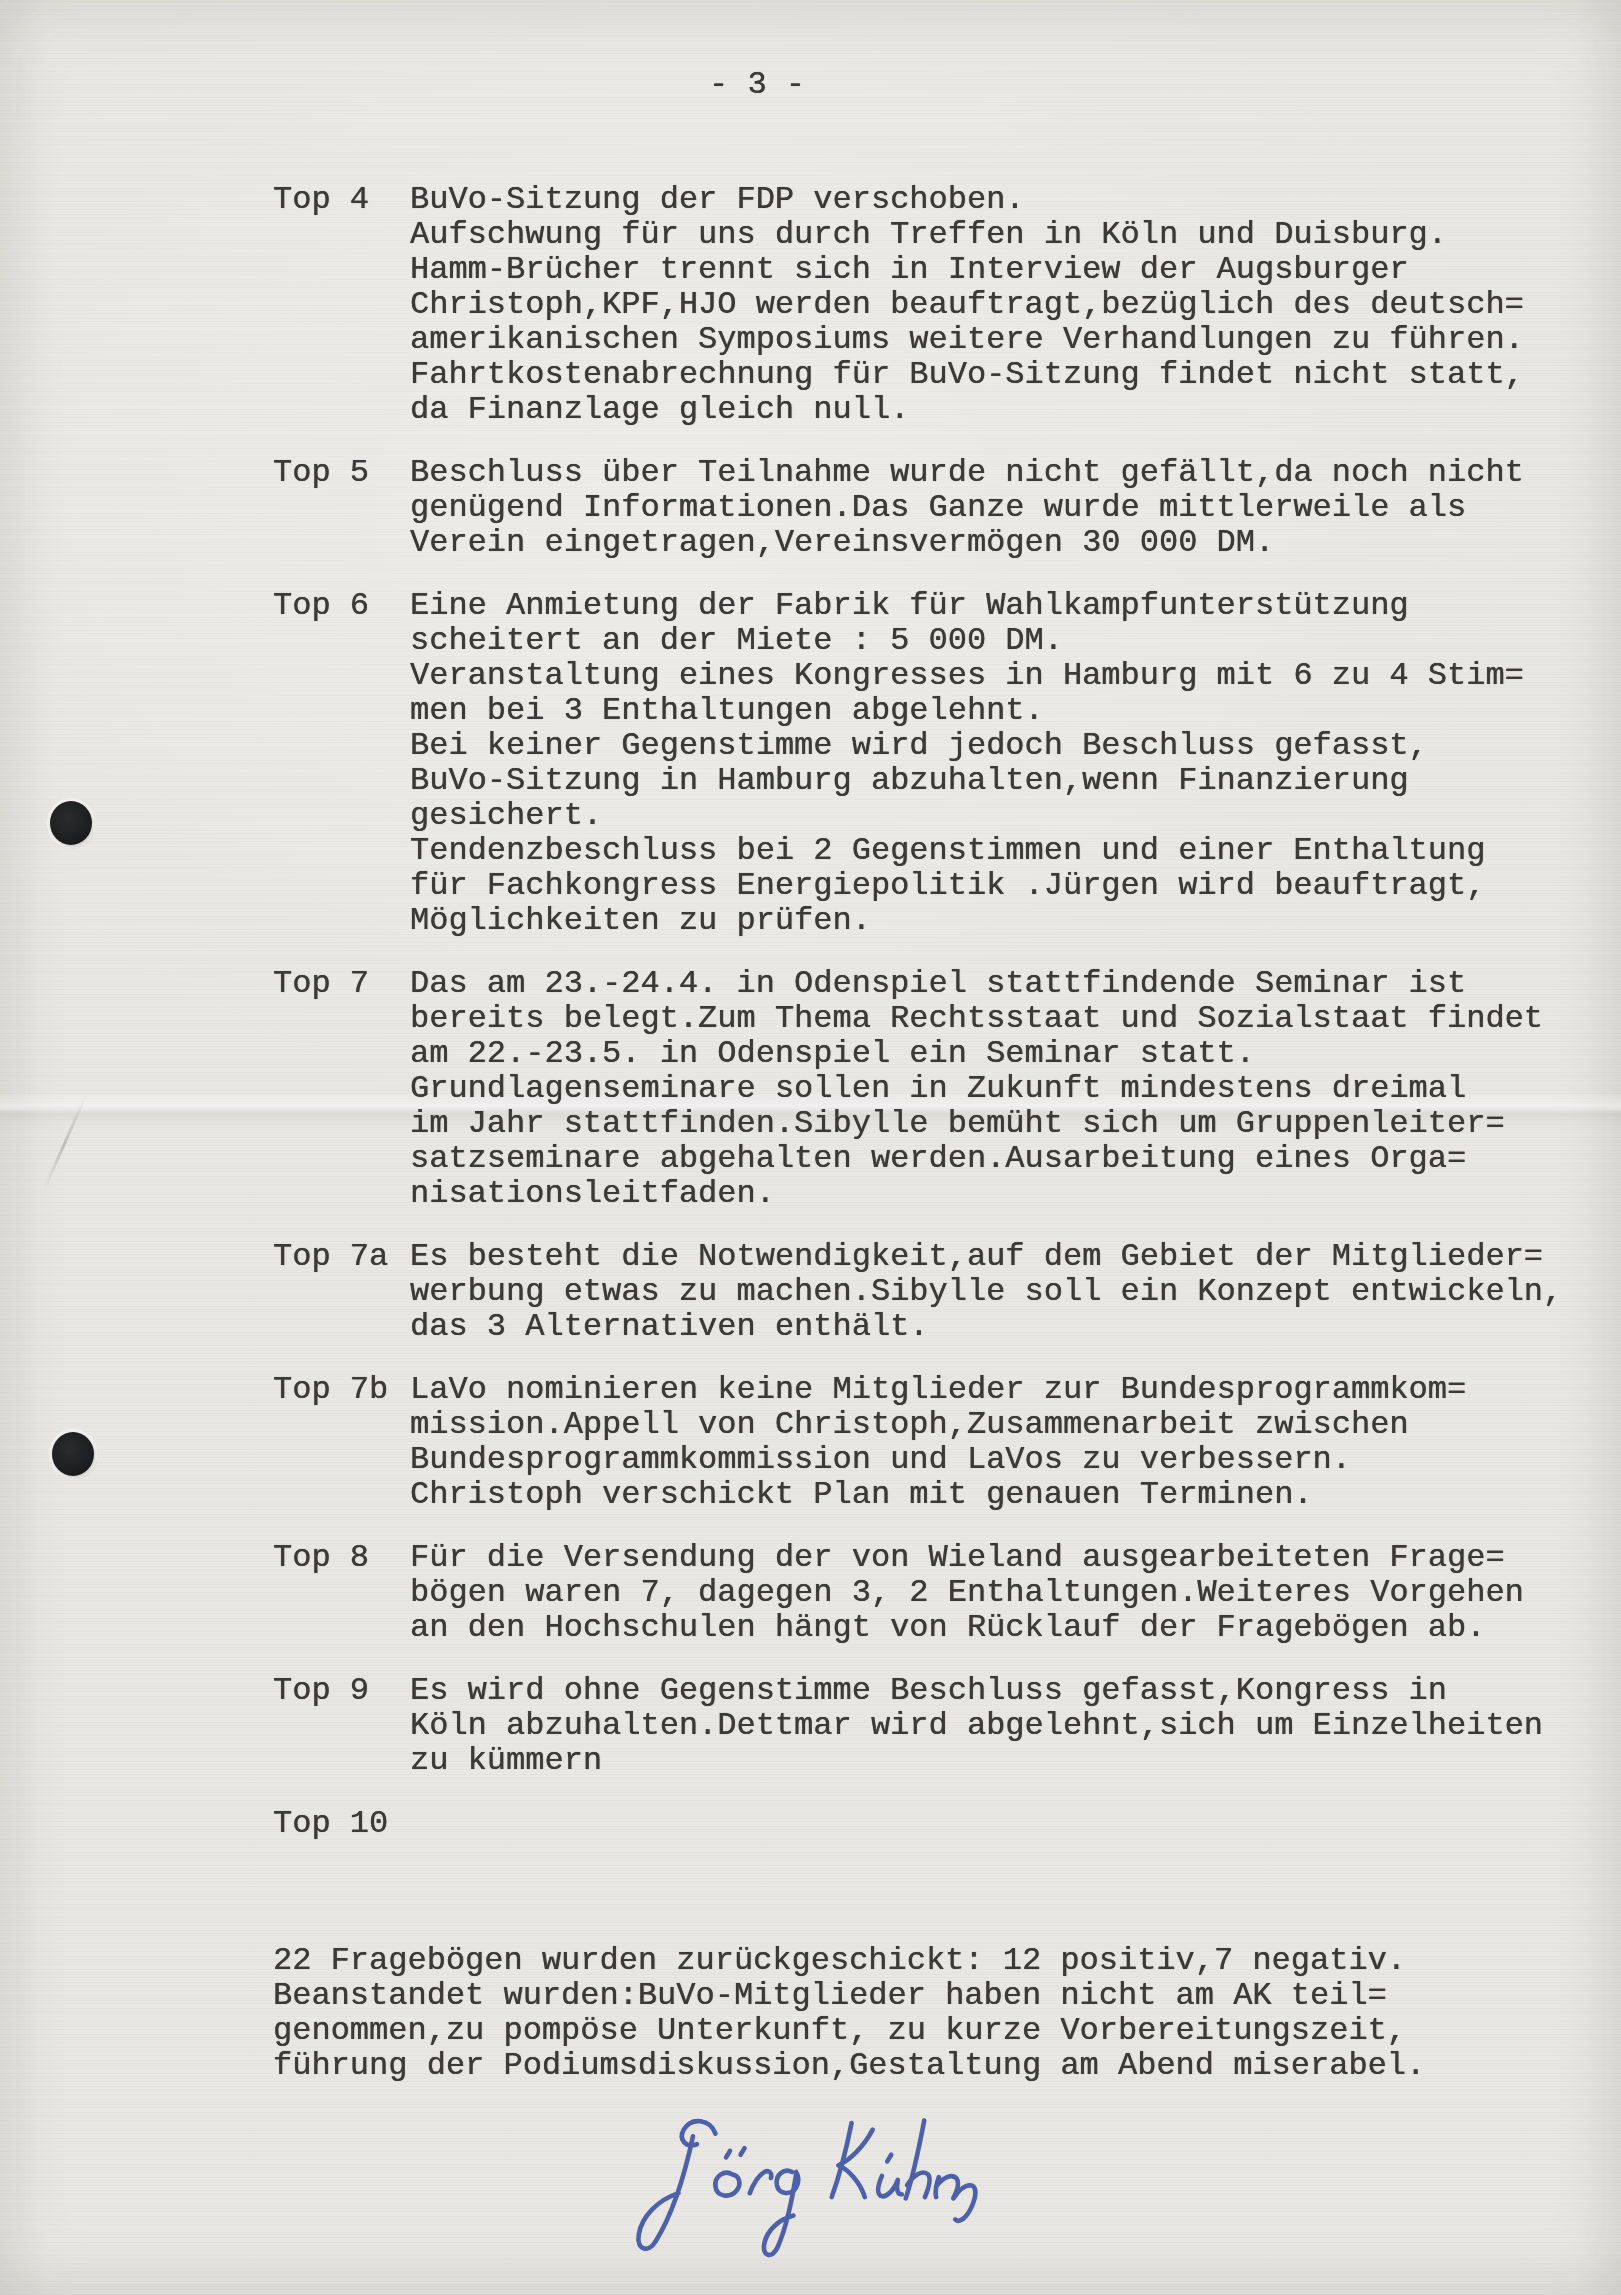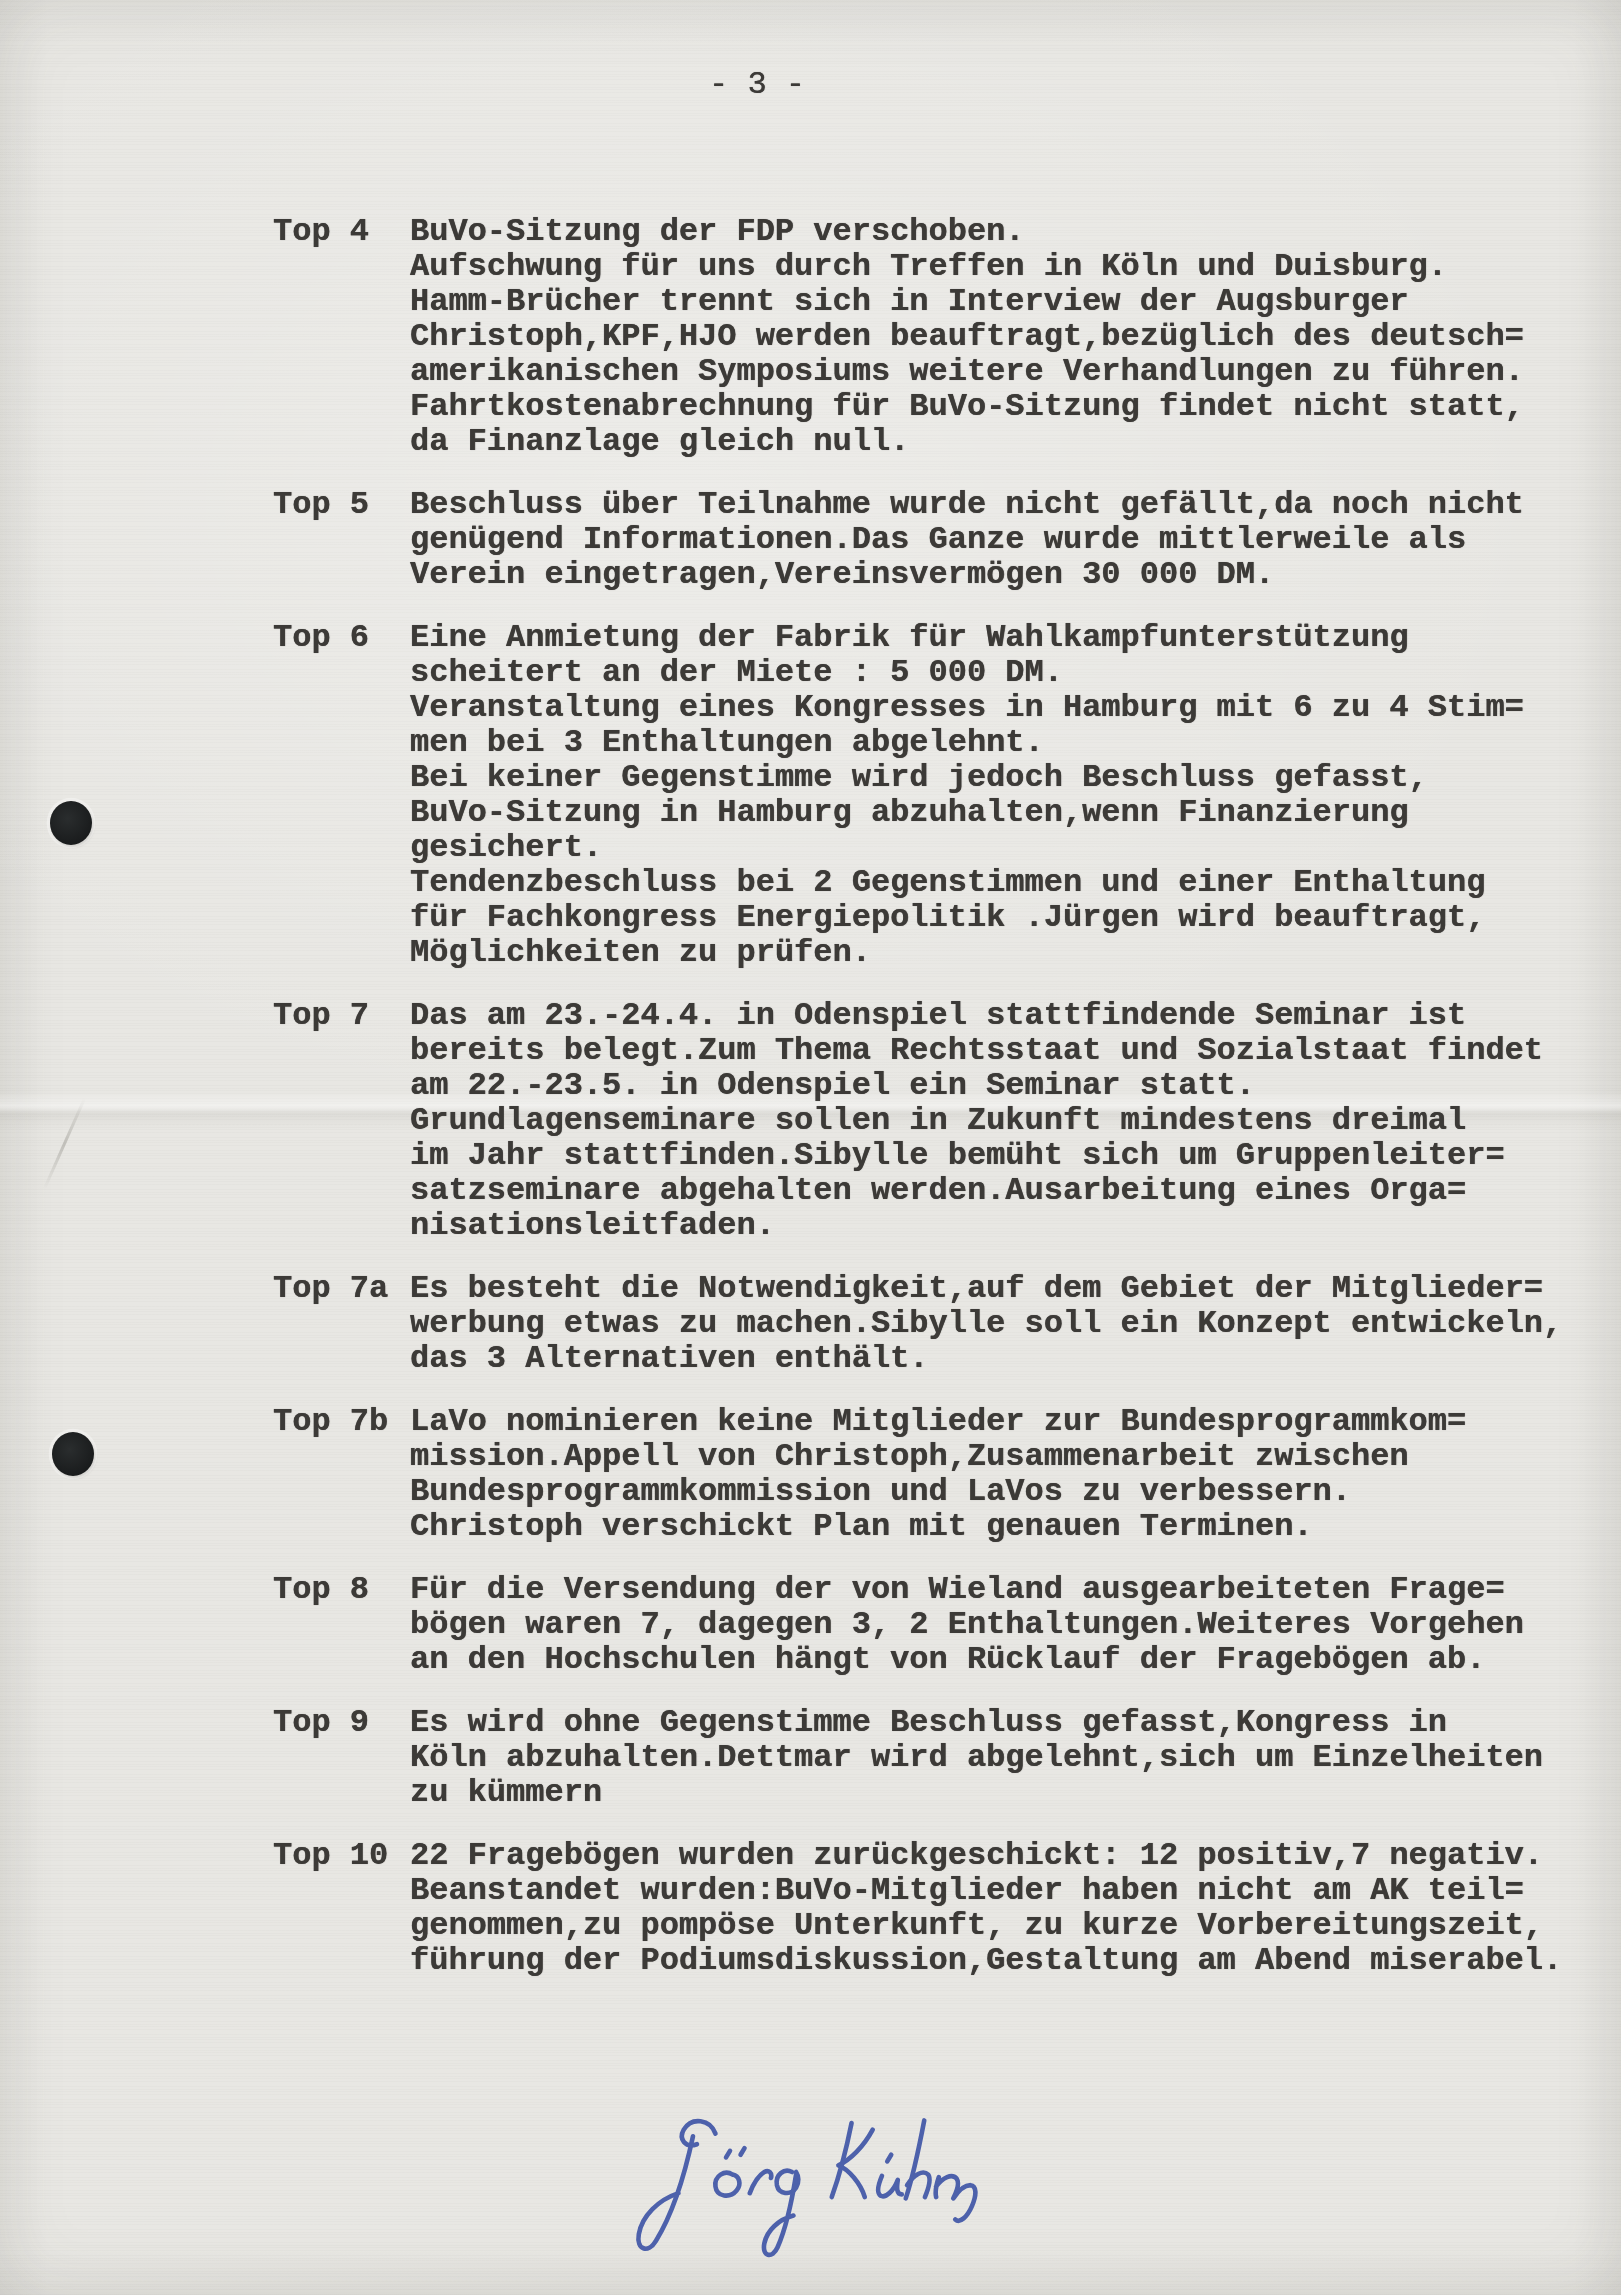--- a/index.html
+++ b/index.html
@@ -24,30 +24,29 @@
     letter-spacing:0;
     white-space:nowrap;
     text-shadow: 0.3px 0.3px 0.7px rgba(52,50,47,0.78), -0.2px -0.2px 0.6px rgba(52,50,47,0.35);
   }
   .page-number{
     position:absolute;
     left:709px; top:67px;
   }
   .content{
     position:absolute;
-    left:273px; top:214px;
+    left:273px; top:182px;
     width:1315px;
-    font-weight:bold;
   }
   .item{
     display:flex;
     align-items:flex-start;
     margin-bottom:28px;
   }
-  .item:last-child{margin-bottom:0;}
+  .item:last-child{margin-bottom:0;flex-direction:column;}
   .item-label{
     flex:0 0 137px;
     width:137px;
   }
   .item-body{flex:1 1 auto;}
   .hole{
     position:absolute;
     width:42px;height:44px;
     border-radius:50%;
     background:radial-gradient(circle at 42% 40%, #2a2d2e 0%, #1b1d1e 65%, #121415 100%);

